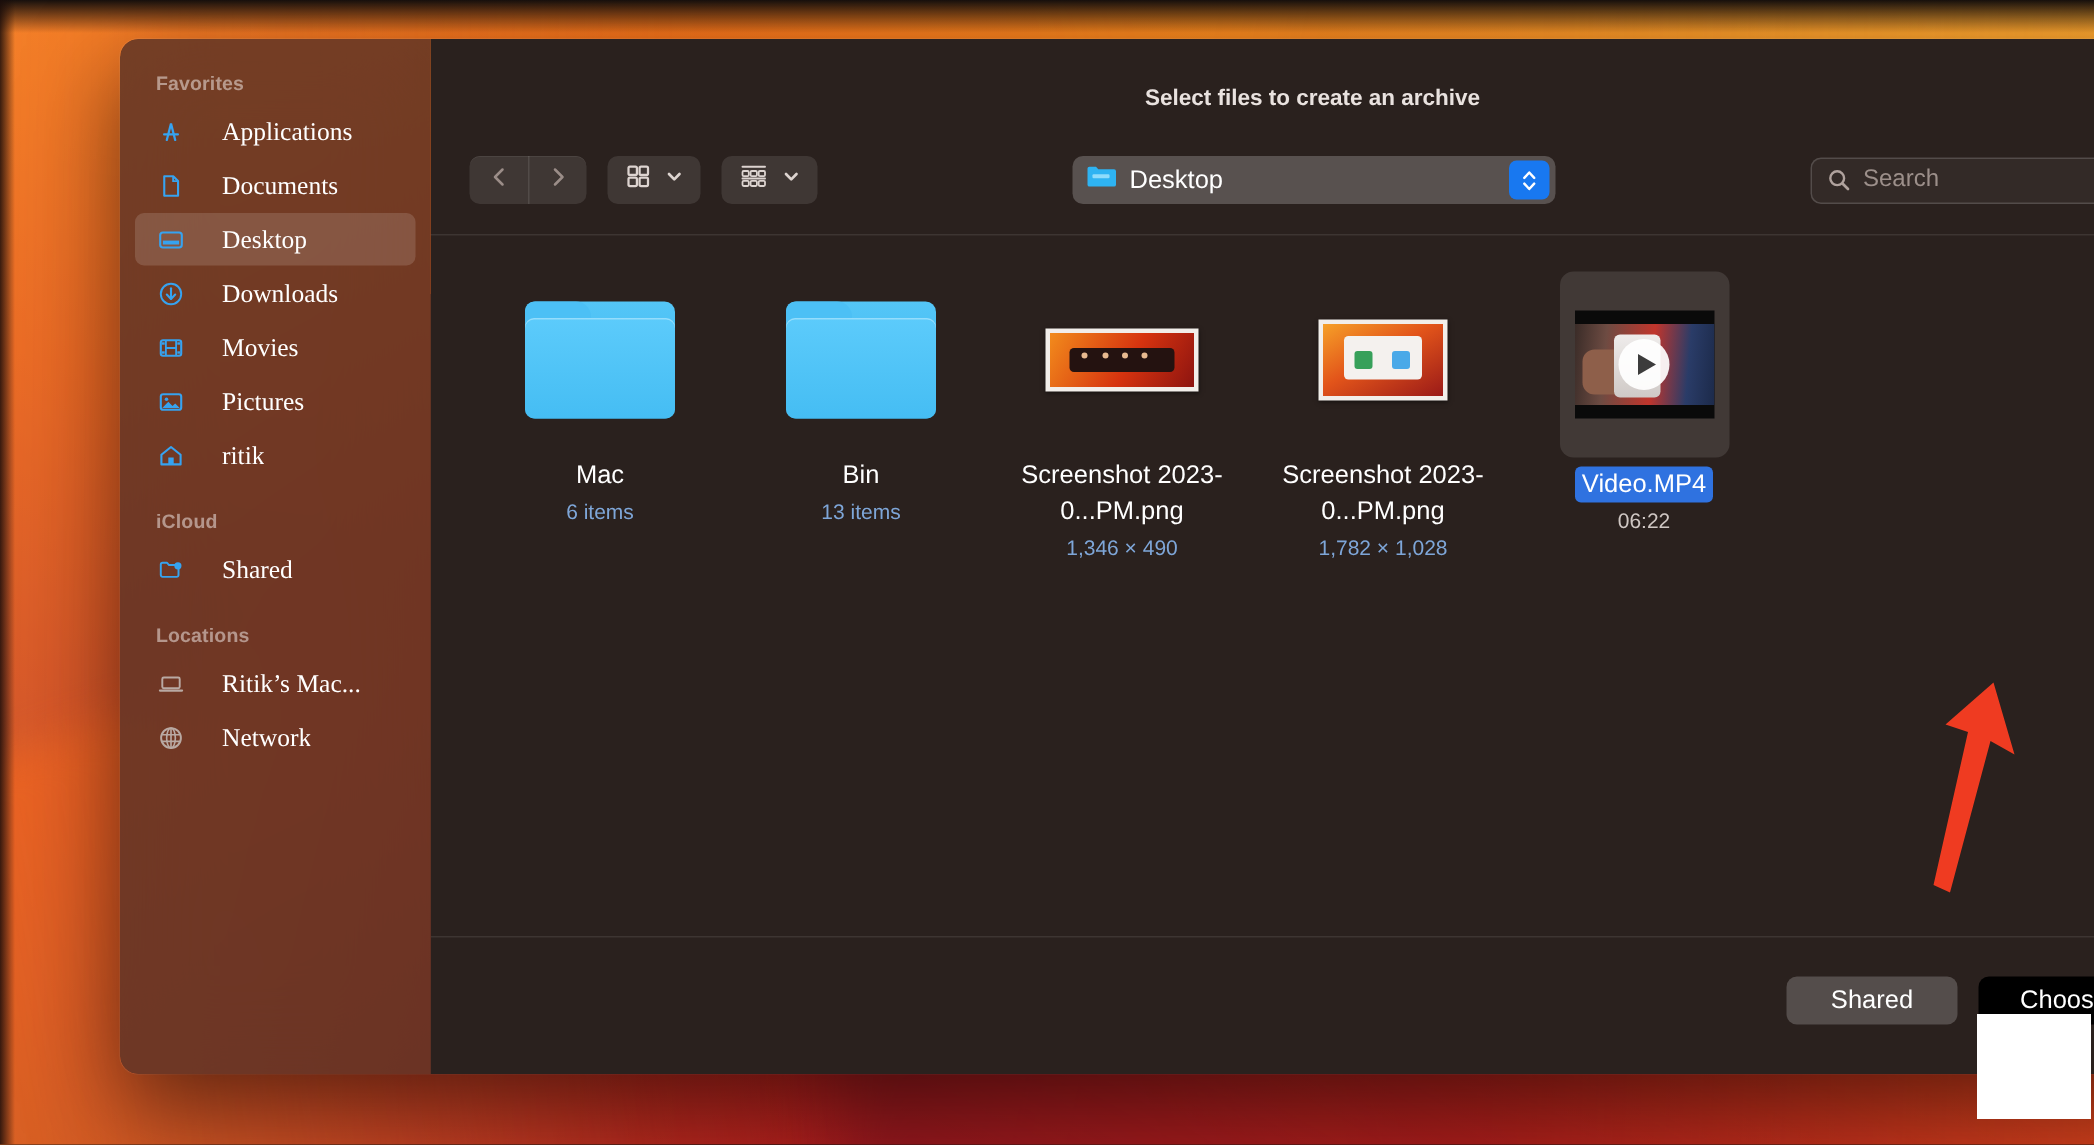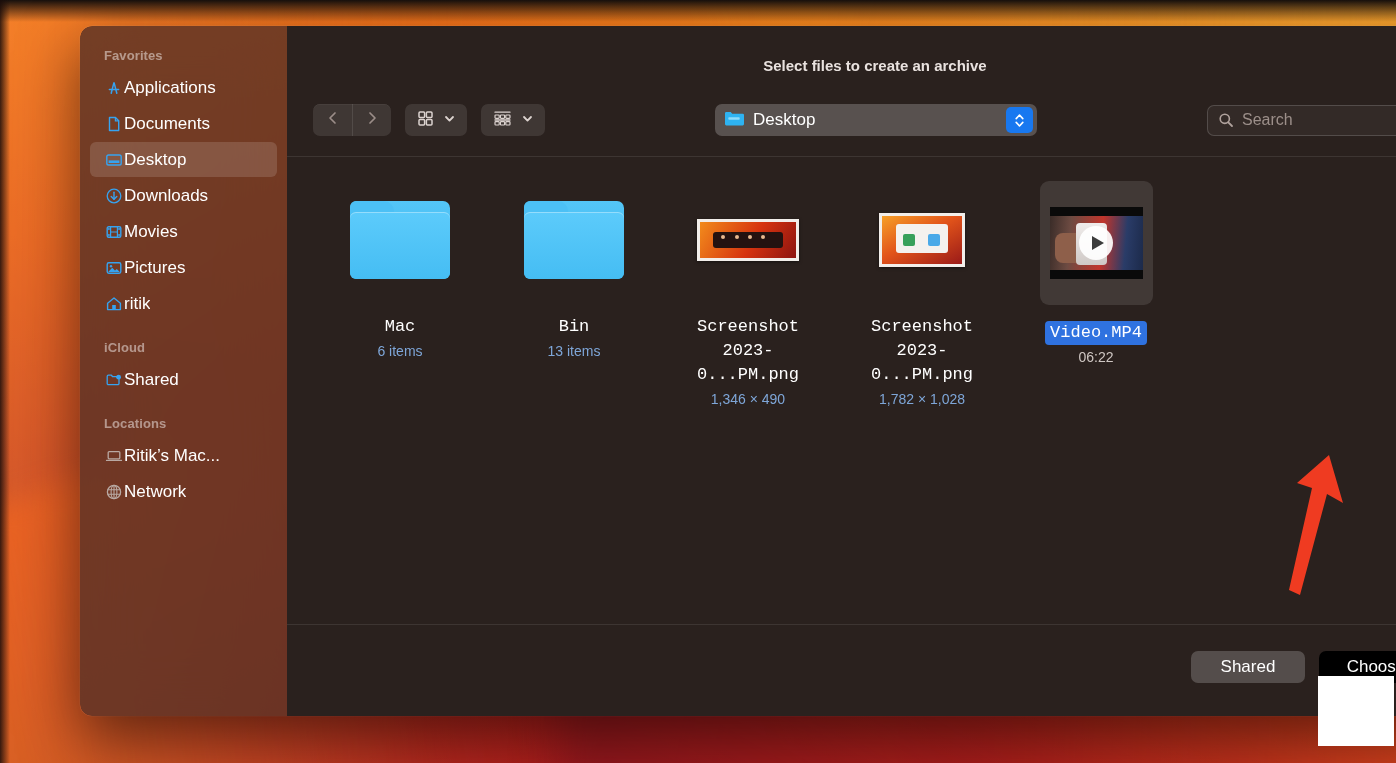--- a/index.html
+++ b/index.html
@@ -75,21 +75,22 @@
     color:rgba(255,255,255,0.48);
     padding:0 0 6px 24px;
     letter-spacing:0.1px;
   }
   .side-gap { height:18px; }
   .side-item {
     display:flex; align-items:center;
     height:35px; margin:1px 10px;
     padding:0 0 0 14px;
     border-radius:6px;
-    gap:0;
+    gap:24px;
+    font-family:Liberation Serif, serif;
   }
   .side-item.selected { background:rgba(255,255,255,0.14); }
   .side-item .ic {
     width:20px; height:20px; flex:0 0 20px;
     display:flex; align-items:center; justify-content:center;
     color:#36a3f0;
   }
   .side-item .ic svg { display:block; }
   .side-item .lbl {
     font-size:17px; color:#ffffff; white-space:nowrap;
@@ -182,25 +183,24 @@
     height:118px; width:130px;
     display:flex; align-items:center; justify-content:center;
     position:relative;
   }
   .thumbbox.selbg {
     background:rgba(255,255,255,0.11);
     border-radius:9px;
     width:113px; height:124px;
   }
   .fname {
-    margin-top:16px;
+    margin-top:6px;
     font-size:17px; line-height:24px; color:#ffffff;
     text-align:center; max-width:152px;
     word-break:break-word;
-    font-family:Liberation Mono, monospace;
   }
   .fname.sel {
     background:#2f72e0; color:#fff;
     border-radius:4px; padding:0 5px;
   }
   .fmeta {
     font-size:14px; line-height:21px; color:#7ea6d8;
     text-align:center; margin-top:2px;
   }
   .fmeta.white { color:#cfc7c3; }

